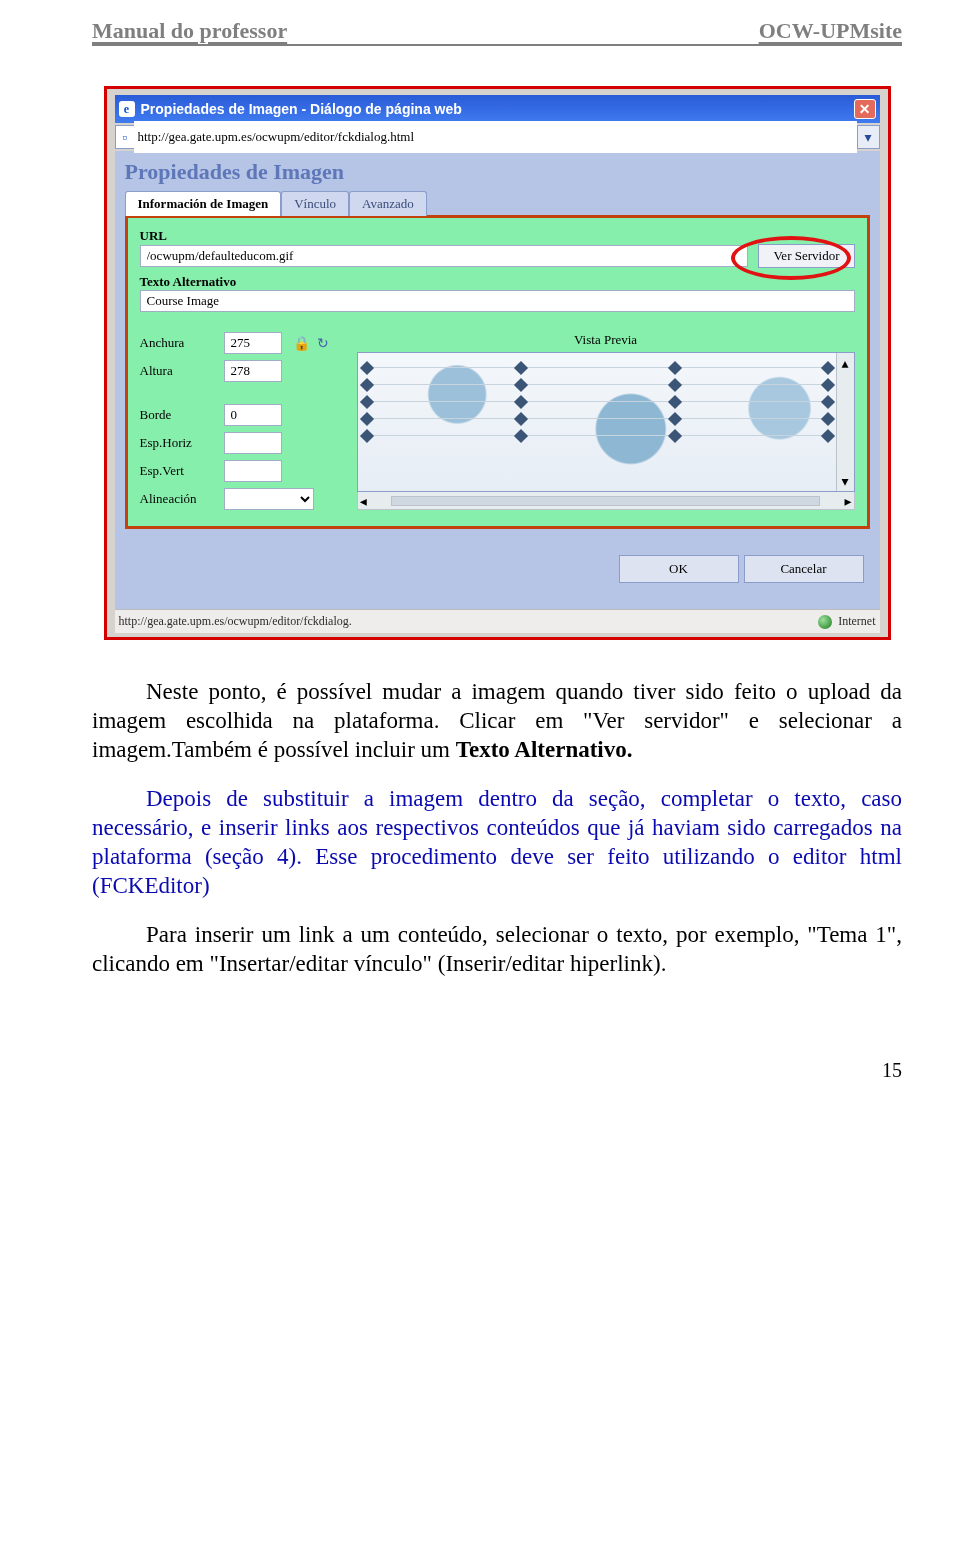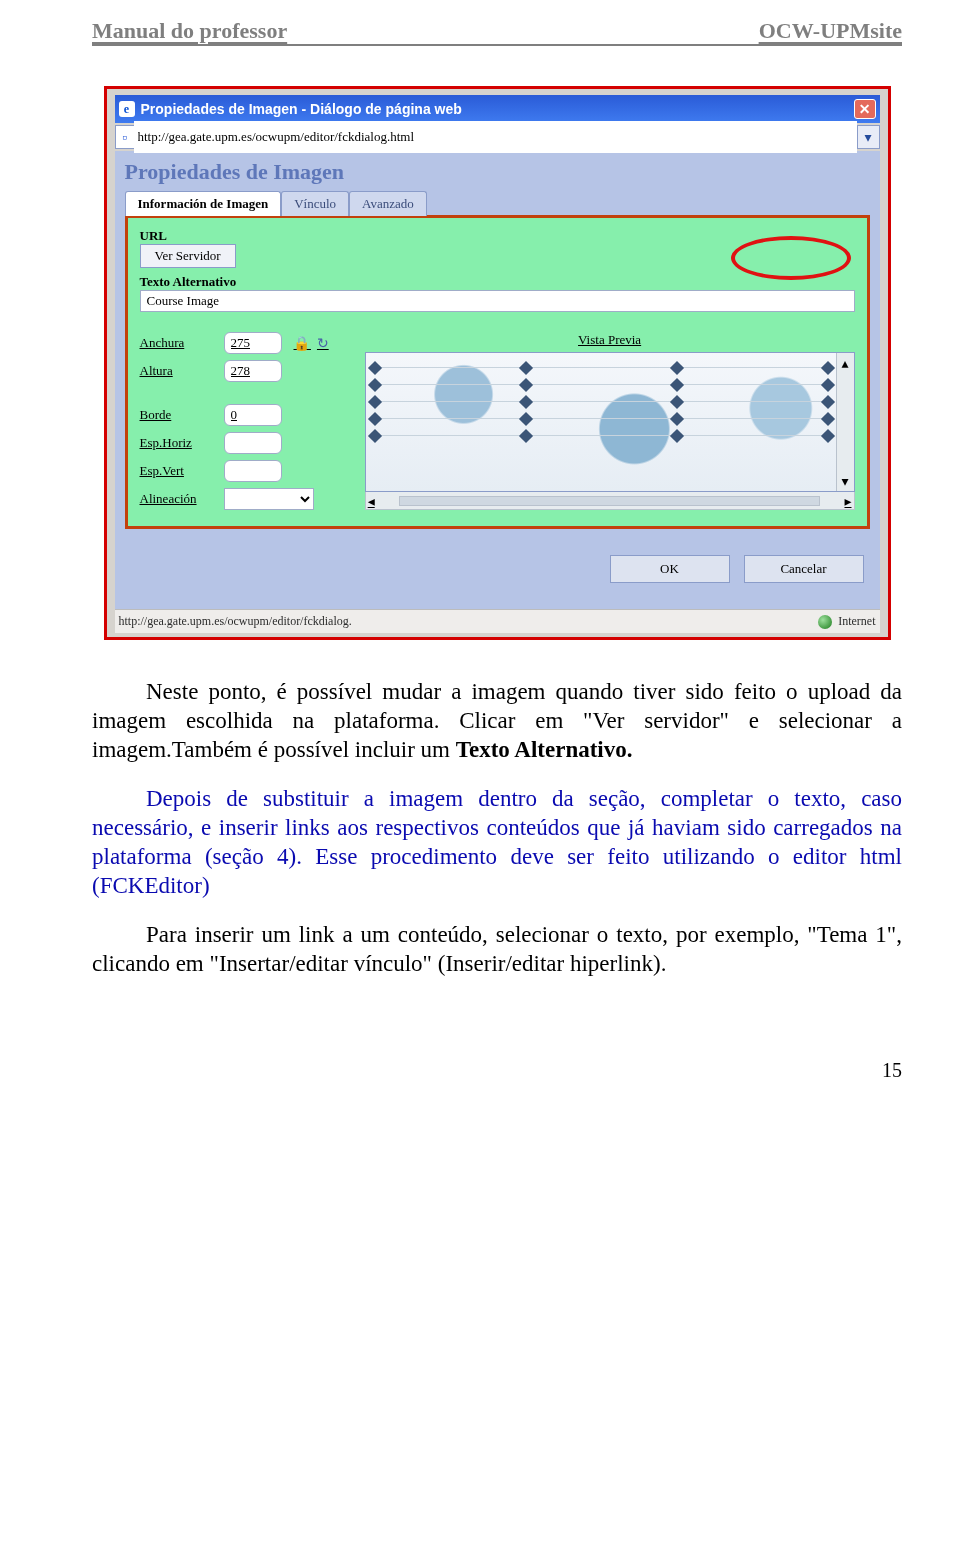--- a/index.html
+++ b/index.html
@@ -97,25 +97,25 @@
   }
   .btn {
     height:24px; border:1px solid #8a9cc9; background:#f0f2f8;
     padding:0 14px; font:13px Tahoma;
   }
   .circ {
     position:absolute; right:4px; top:-8px; width:120px; height:44px;
     border:4px solid #e01212; border-radius:50%;
   }
   .url-row { position:relative; }
-  .cols { display:flex; gap:36px; margin-top:20px;text-decoration:underline; }
+  .cols { display:flex; gap:28px; margin-top:20px; }
   .col-left { display:flex; flex-direction:column; gap:6px; }
   .kv { display:flex; align-items:center; gap:8px; }
   .kv .lbl2 { font:13px Tahoma; width:76px; }
-  .kv .mini { width:58px;border-radius:6px; }
+  .kv .mini { width:58px; }
   .kv .sel { width:90px; height:22px; border:1px solid #a0acc8; background:#fff; font:13px Tahoma; }
   .lock-ref { display:inline-flex; gap:6px; margin-left:4px; color:#4a62a8; }
   .preview {
     flex:1; display:flex; flex-direction:column;
   }
   .pv-label { font:13px Tahoma; text-align:center; margin-bottom:4px; }
   .pv-box {
     height:140px; border:1px solid #8a9cc9; background:#fff;
     display:flex; overflow:hidden; position:relative;
   }
@@ -141,21 +141,21 @@
     display:flex; justify-content:space-between;
   }
   .pv-line b{ display:inline-block; width:10px; height:10px;
     background:#3b5577; transform:rotate(45deg); margin-top:-5px;}
   .pv-hscroll {
     height:18px; background:#e7ecef; border:1px solid #b9c2cd;
     border-top:none; display:flex; align-items:center; padding:0 2px;
   }
   .pv-hscroll .bar { flex:1; height:10px; background:#cfd8e1; margin:0 24px; border:1px solid #b9c2cd;}
   .dlg-btns {
-    display:flex; justify-content:flex-end; gap:14px; padding:26px 6px 12px 6px;
+    display:flex; justify-content:flex-end; gap:5px; padding:26px 6px 12px 6px;
   }
   .dlg-btns .btn { width:120px; height:28px; background:#dde3f0; }
   .status {
     display:flex; align-items:center; background:#efedeb; height:24px;
     font:12px Tahoma; color:#2c2c2c; padding:0 4px; gap:6px;
     border-top:1px solid #bcbcbc;
     justify-content:space-between;
   }
   .status .globe { width:14px; height:14px; border-radius:50%;
     background:radial-gradient(circle at 35% 35%, #9de09d, #1a7a1a); }
@@ -197,20 +197,21 @@
     <div class="tabs">
       <div class="tab active">Información de Imagen</div>
       <div class="tab">Vínculo</div>
       <div class="tab">Avanzado</div>
     </div>
 
     <div class="form-area">
 
       <div class="lbl">URL</div>
       <div class="row url-row">
+        <input class="txt" style="flex: 1 1 0%;" value="/ocwupm/defaulteducom.gif">
         <button class="btn">Ver Servidor</button>
         <div class="circ"></div>
       </div>
 
       <div class="lbl">Texto Alternativo</div>
       <div class="row">
         <input class="txt" style="flex: 1 1 0%;" value="Course Image">
       </div>
 
       <div class="cols">

